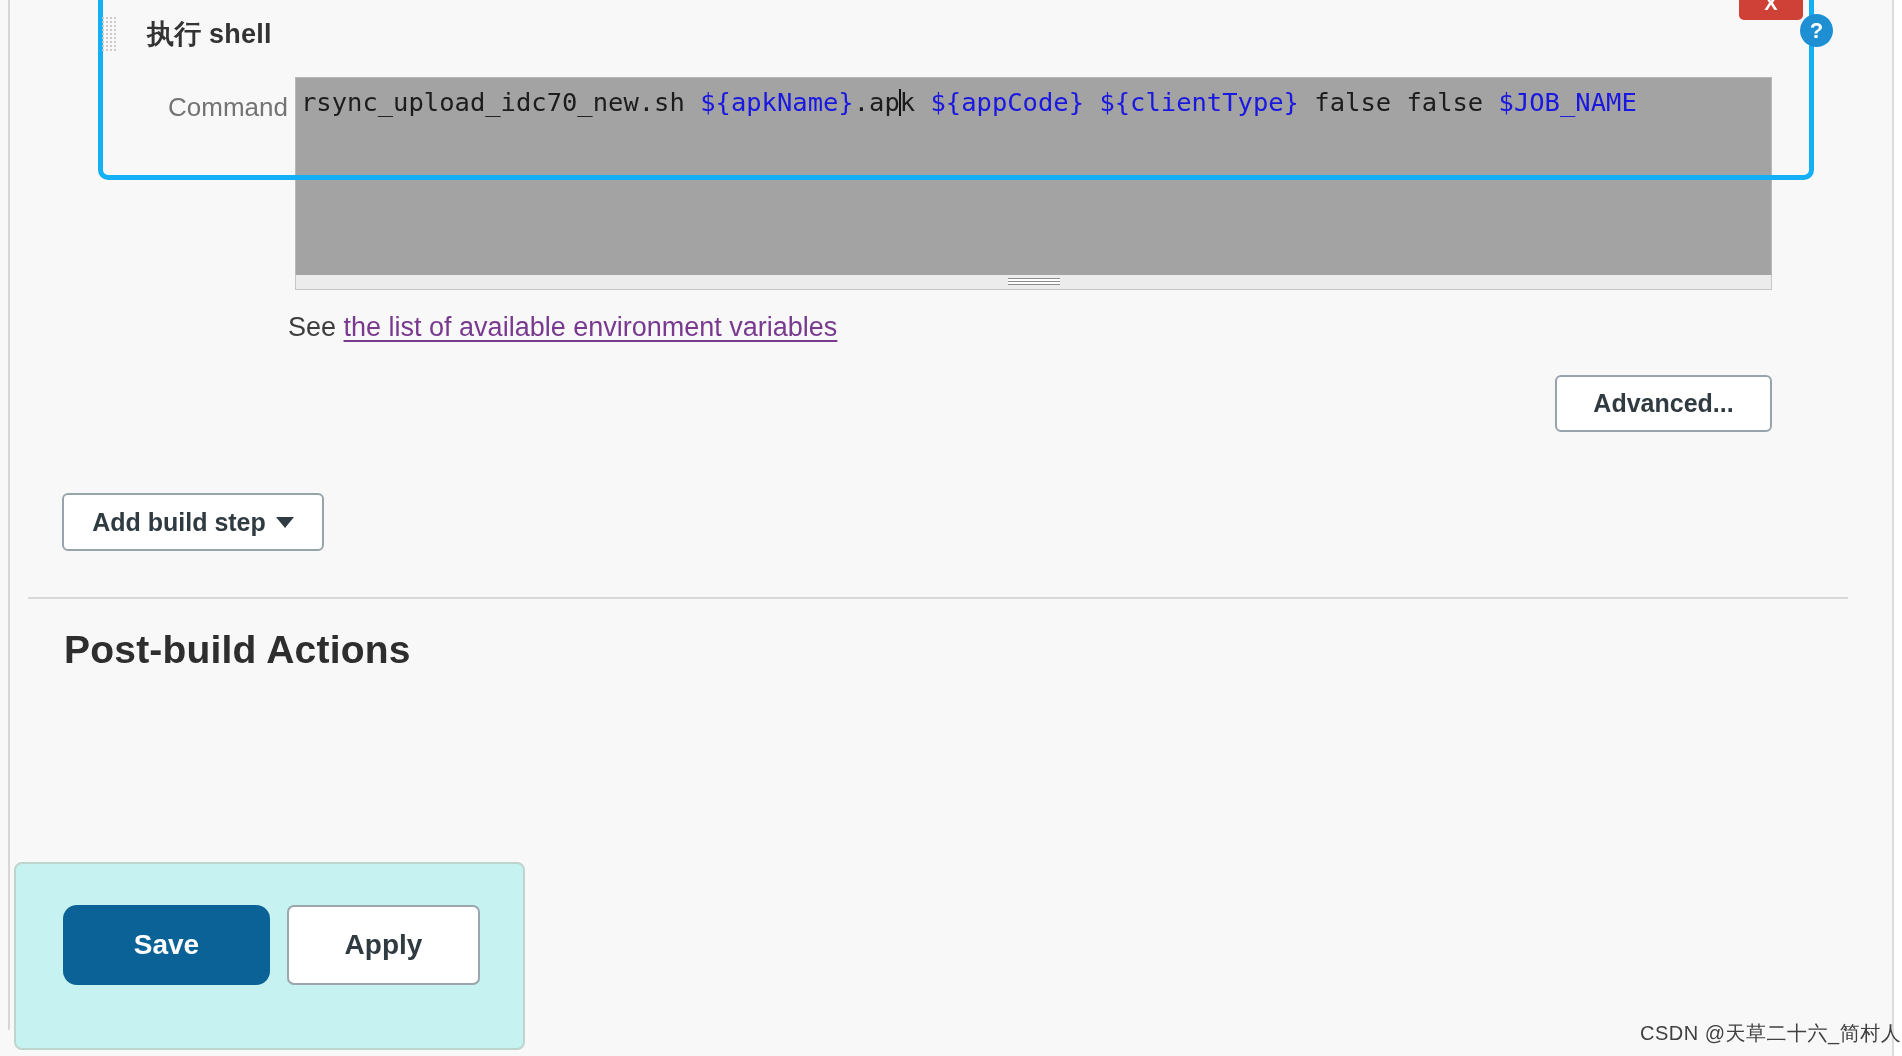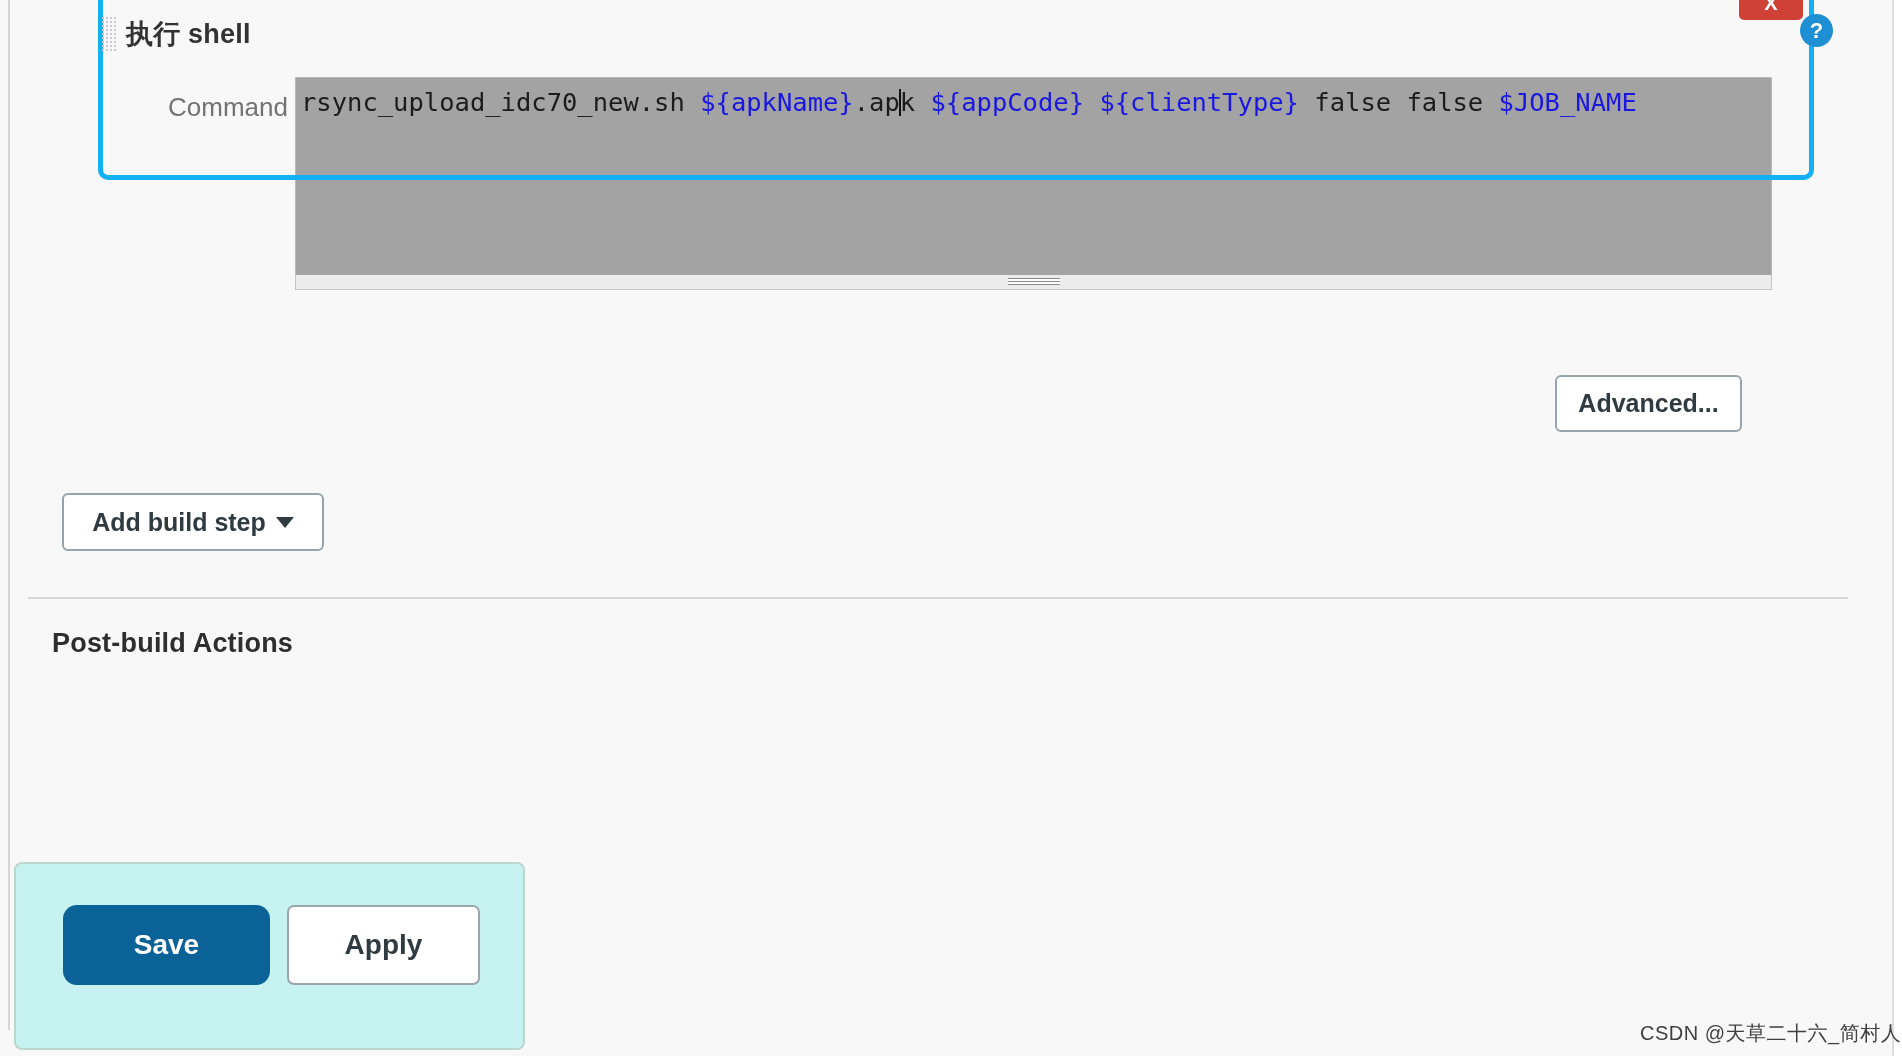--- a/index.html
+++ b/index.html
@@ -80,21 +80,21 @@
     height: 36px;
     z-index: 6;
     background-image:
       radial-gradient(#c9c9c9 1px, transparent 1.2px);
     background-size: 4px 4px;
     opacity: .95;
   }
 
   .step-title {
     position: absolute;
-    left: 116px;
+    left: 137px;
     top: 22px;
     font-size: 27px;
     font-weight: bold;
     color: #333333;
     letter-spacing: .2px;
     z-index: 6;
     white-space: nowrap;
   }
 
   .delete-x {
@@ -235,21 +235,21 @@
     font-family: "Liberation Sans", sans-serif;
     font-weight: bold;
     color: #2f3a41;
     cursor: pointer;
     box-sizing: border-box;
     white-space: nowrap;
   }
   #advanced-btn {
     left: 1545px;
     top: 381px;
-    width: 187px;
+    width: 217px;
     height: 57px;
     font-size: 25px;
   }
   #add-build-step-btn {
     left: 62px;
     top: 493px;
     width: 262px;
     height: 58px;
     font-size: 25px;
   }
@@ -273,23 +273,23 @@
   .section-rule {
     position: absolute;
     left: 28px;
     top: 597px;
     width: 1820px;
     height: 2px;
     background: #d8d8d8;
   }
   #post-build-heading {
     position: absolute;
-    left: 52px;
+    left: 64px;
     top: 628px;
-    font-size: 27px;
+    font-size: 39px;
     font-weight: bold;
     color: #2e2e2e;
     letter-spacing: .2px;
   }
 
   
   #submit-bar {
     position: absolute;
     left: 14px;
     top: 862px;
@@ -363,20 +363,23 @@
     <div class="help-icon">?</div>
 
     <div class="cmd-label">Command</div>
 
     <div class="cmd-box">
       <div class="cmd-text" id="cmd-text"><span class="tok-plain">rsync_upload_idc70_new.sh </span><span class="tok-var">${apkName}</span><span class="tok-plain">.ap</span><span class="caret"></span><span class="tok-plain">k </span><span class="tok-var">${appCode}</span><span class="tok-plain"> </span><span class="tok-var">${clientType}</span><span class="tok-plain"> false false </span><span class="tok-var">$JOB_NAME</span></div>
     </div>
 
     <div class="cmd-resizer"></div>
 
+    <div class="see-line">
+      <span>See </span><a href="#">the list of available environment variables</a>
+    </div>
 
     <button class="btn" id="advanced-btn">Advanced...</button>
   </div>
 
   <button class="btn" id="add-build-step-btn"><span>Add build step</span><span class="caret-down"></span></button>
 
   <div class="section-rule"></div>
 
   <div id="post-build-heading">Post-build Actions</div>
 

